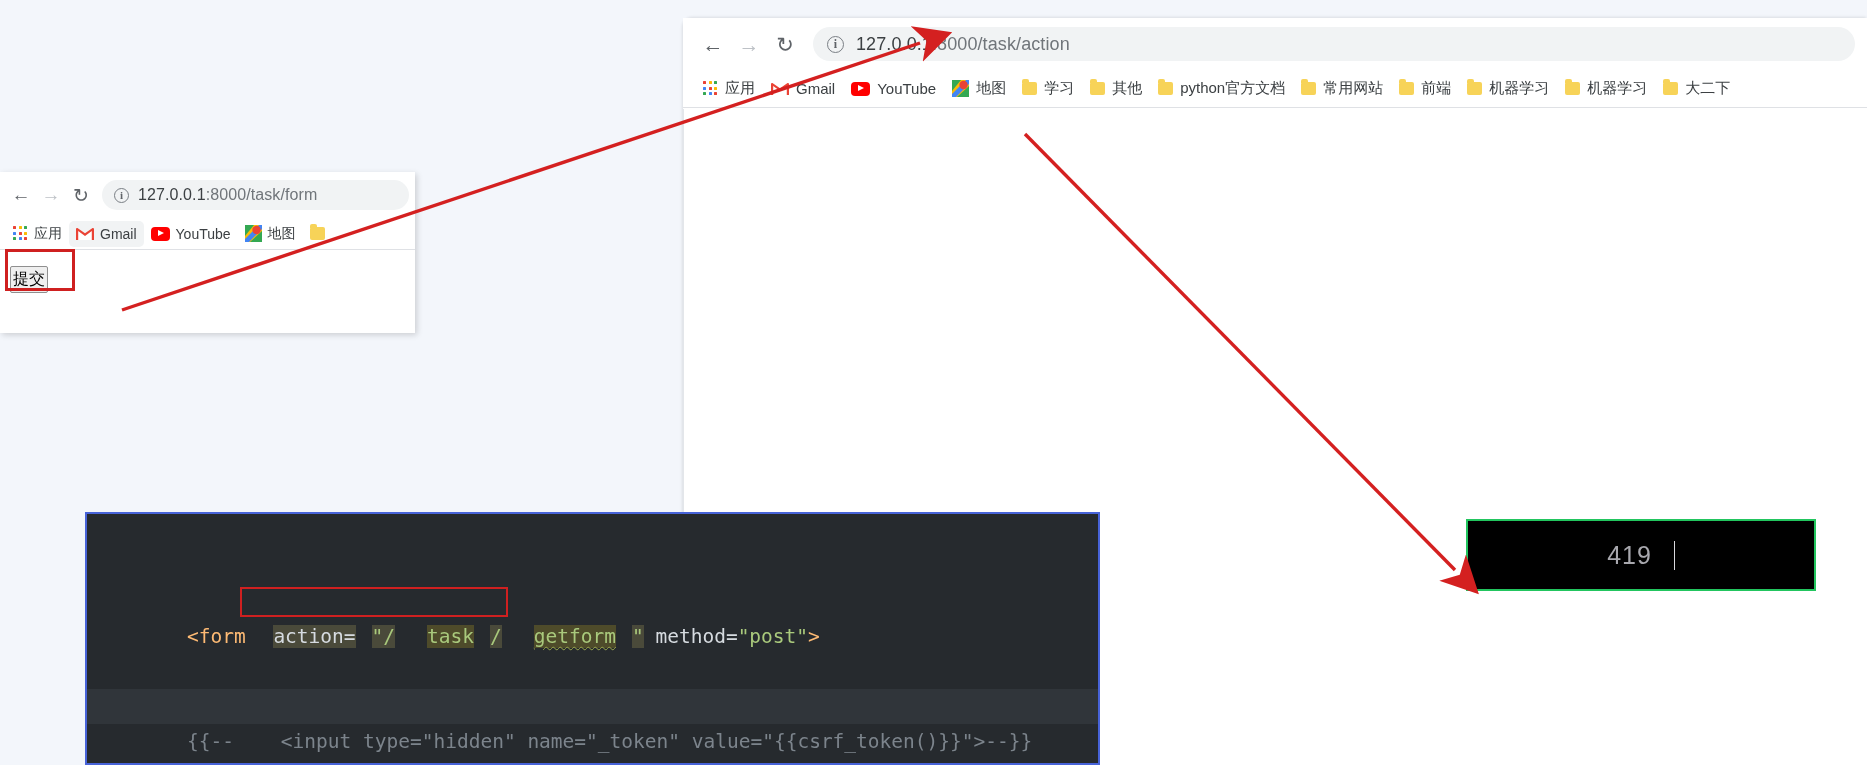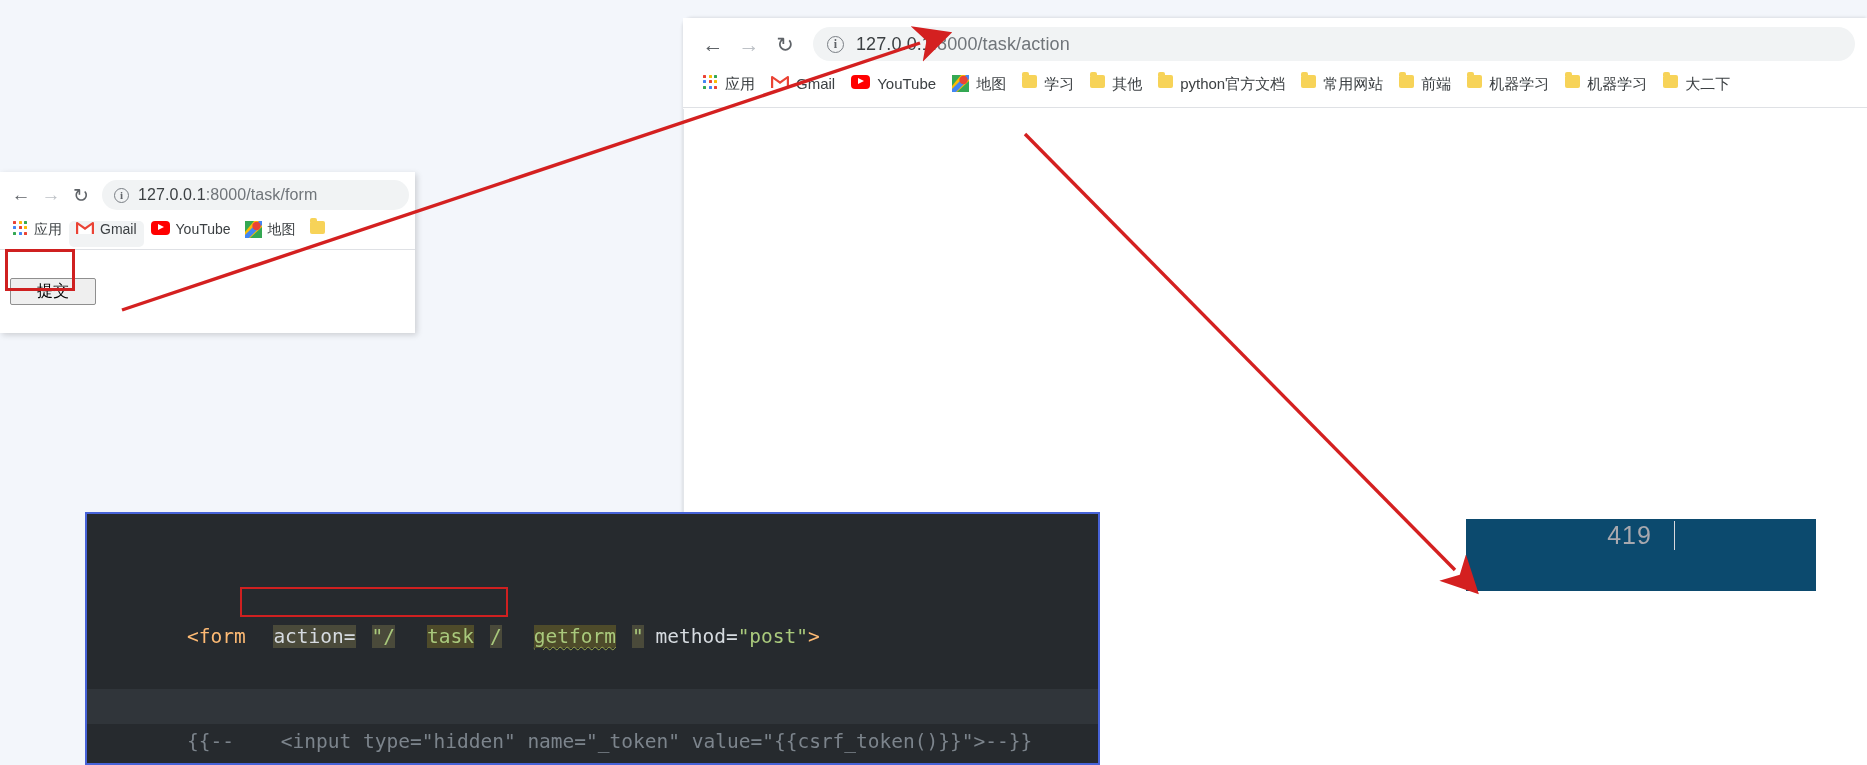--- a/index.html
+++ b/index.html
@@ -41,21 +41,21 @@
   }
   .omni-url { font-size: 18px; color: #3c4043; letter-spacing: .1px; white-space: nowrap; }
   .omni-url .dim { color: #70757a; }
 
   #main-bookmarks {
     height: 38px; background: #ffffff; display: flex; align-items: center;
     padding-left: 12px; gap: 0px; overflow: hidden;
     border-bottom: 1px solid #dfe1e5;
   }
   .bm {
-    display: flex; height: 28px; padding: 0 8px;
+    display: flex; align-items: center; height: 28px; padding: 0 8px;
     border-radius: 5px; font-size: 15px; color: #3c4043; white-space: nowrap;
     gap: 7px; flex: 0 0 auto;
   }
   .bm.hover { background: #f1f3f4; }
 
   
   .ic { flex: 0 0 auto; display: inline-block; }
   .ic-apps { width: 15px; height: 15px; display: grid; grid-template-columns: repeat(3, 3px);
              grid-template-rows: repeat(3, 3px); gap: 2.5px; }
   .ic-apps i { display: block; width: 3px; height: 3px; border-radius: .5px; }
@@ -93,33 +93,33 @@
   #small-bookmarks {
     height: 32px; display:flex; align-items:center; padding-left: 6px;
     border-bottom: 1px solid #dfe1e5; overflow: hidden;
   }
   #small-bookmarks .bm { font-size: 14px; height: 26px; padding: 0 7px; gap: 6px; }
   #small-page { position: relative; height: 83px; background: #fff; }
 
   .submit-btn {
     position: absolute; left: 10px; top: 16px;
     background: #efefef; border: 1px solid #8f8f8f; border-radius: 2px;
-    font-size: 16px; padding: 3px 26px 4px; color: #000;
-    font-family: "Liberation Sans", sans-serif; line-height: 1.1; margin-top: 12px;
+    font-size: 16px; padding: 3px 2px 4px; color: #000;
+    font-family: "Liberation Sans", sans-serif; line-height: 1.1;
   }
   #submit-highlight {
     position: absolute; left: 5px; top: 249px; width: 70px; height: 42px;
     border: 3px solid #cf2020; z-index: 40;
   }
 
   
   #error-box {
     position: absolute; left: 1466px; top: 519px; width: 350px; height: 72px;
-    border: 2px solid #0c4a6e; display: flex; align-items: flex-start; justify-content: center;
-    background: #0c4a6e; z-index: 30;
+    border: 2px solid #22c55e; display: flex; align-items: center; justify-content: center;
+    background: #000000; z-index: 30;
   }
   #error-inner { display: flex; align-items: center; }
   #err-code { font-size: 25px; color: #a8a8ae; letter-spacing: 1px;
     padding-right: 22px; border-right: 1px solid #d8d8dd; }
   #err-msg { font-size: 25px; color: #a8a8ae; letter-spacing: 1.2px; padding-left: 22px; }
 
   
   #code-block {
     position: absolute; left: 85px; top: 512px; width: 1015px; height: 253px;
     background: #262a2e; z-index: 25; overflow: hidden;

